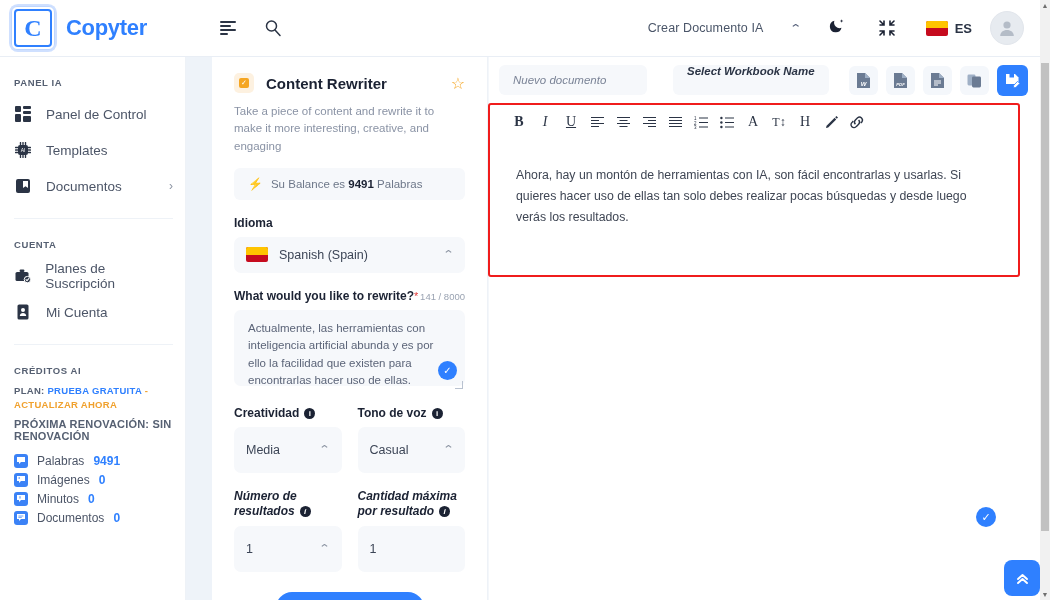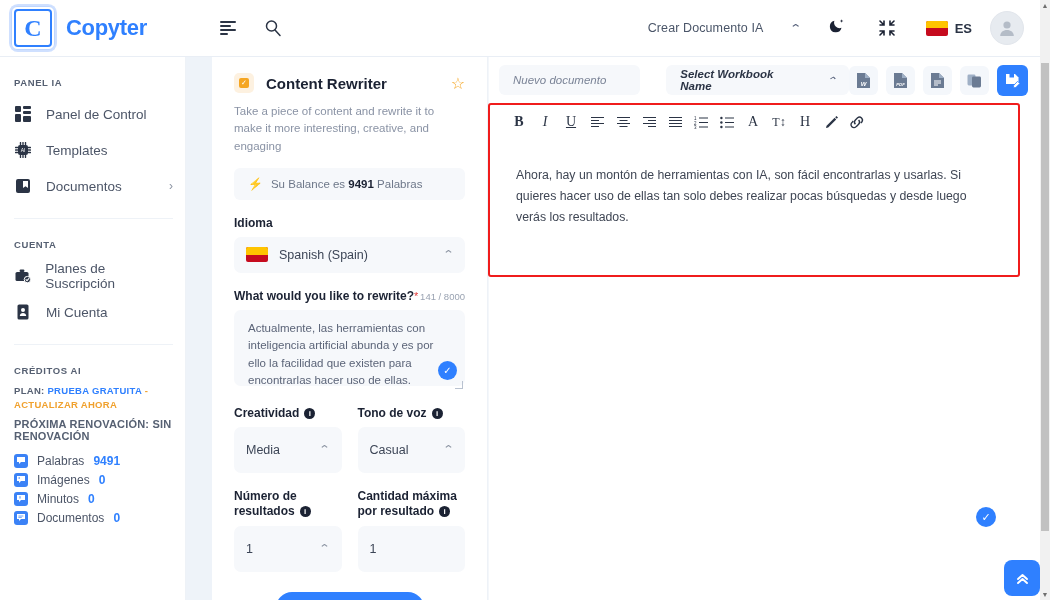--- a/index.html
+++ b/index.html
@@ -113,32 +113,32 @@
   .two-col { display:flex; gap:16px; }
   .col { flex:1; }
   .ttip { display:inline-flex; width:11px;height:11px;border-radius:50%;background:#1b2233;color:#fff;
      font-size:8px; align-items:center;justify-content:center; margin-left:5px; font-weight:bold; vertical-align:1px;}
   .box-tall { height:46px; }
   .gen-btn {
     margin:20px auto 0; width:148px; height:32px; background:#2f80ff; color:#fff;
     border:none; border-radius:18px; font-size:11px; font-weight:bold; letter-spacing:.7px;
     display:block; cursor:pointer; font-family:"Liberation Sans", sans-serif;
   }
-  .lbl2 { line-height:1.25; }
+  .lbl2 { line-height:1.25;font-style:italic; }
 
   
   .rightpanel { position:absolute; left:489px; top:57px; width:551px; height:543px; background:#ffffff;font-style:italic;}
   .ed-top { display:flex; align-items:center; height:46px; padding:0 12px 0 10px; gap:0;}
   .doc-name {
     width:148px; height:30px; background:#f6f8fb; border-radius:6px; display:flex; align-items:center;
     padding:0 14px; font-size:11.5px; color:#7b8497; margin-right:26px;
   }
   .workbook {
     height:30px; background:#f6f8fb; border-radius:6px; display:flex; align-items:center;
-    padding:0 14px; font-size:11.5px; font-weight:bold; color:#2b3445; gap:28px; cursor:pointer;
+    padding:0 14px; font-size:11.5px; font-weight:bold; color:#2b3445; gap:28px; cursor:pointer;flex-direction:column;
   }
   .wb-caret { font-size:10px; color:#55607a; transform:scaleX(1.3); font-weight:normal;}
   .ed-actions { margin-left:auto; display:flex; align-items:center; gap:8px;}
   .act-btn {
     width:29px;height:29px;border-radius:6px;background:#f4f7fb; display:flex;align-items:center;justify-content:center;
     cursor:pointer;
   }
   .act-btn.primary { background:#2f80ff; width:31px;height:31px;}
   .red-box {
     position:absolute; left:488px; top:103px; width:532px; height:174px;

